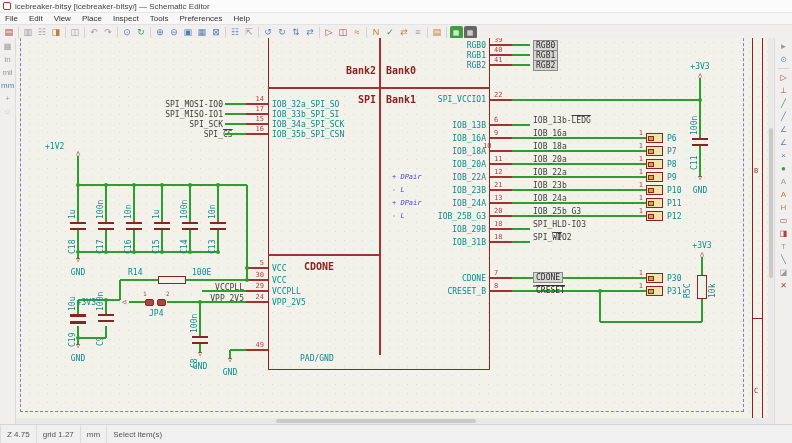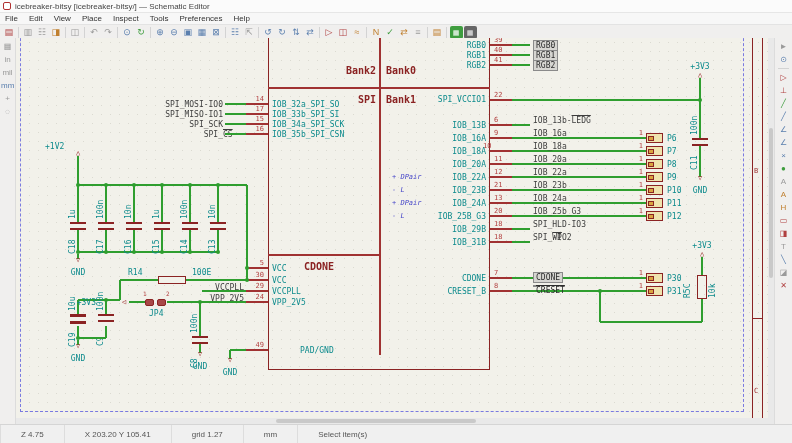--- a/index.html
+++ b/index.html
@@ -26,21 +26,21 @@
   #tbleft{position:absolute;left:0;top:38px;width:16px;height:386px;background:#f0efee;
     border-right:1px solid #dcdcdc;display:flex;flex-direction:column;align-items:center;
     padding-top:2px;box-sizing:border-box;}
   #tbright{position:absolute;right:0;top:38px;width:18px;height:386px;background:#f0efee;
     border-left:1px solid #dcdcdc;display:flex;flex-direction:column;align-items:center;
     padding-top:2px;box-sizing:border-box;}
   #tbleft .tico,#tbright .tico{font-size:8px;margin:0;}
   #statusbar{position:absolute;left:0;top:424px;width:792px;height:19px;background:#f0f0f0;
     border-top:1px solid #d5d5d5;display:flex;align-items:center;font-size:8px;color:#555;
     box-sizing:border-box;}
-  .scell{border-left:1px solid #ddd;padding:0 20px;white-space:nowrap;height:100%;
+  .scell{border-left:1px solid #ddd;padding:0 6px;white-space:nowrap;height:100%;
     display:flex;align-items:center;}
   #spath{flex:1;padding-left:4px;overflow:hidden;white-space:nowrap;}
   
   #canvas{position:absolute;left:16px;top:38px;width:758px;height:386px;overflow:hidden;
     background-color:#f2f1ea;
     background-image:radial-gradient(circle,#dbdad1 0.6px,transparent 0.7px);
     background-size:9px 9px;
     font-family:"DejaVu Sans Mono",monospace;}
   #canvas div,#canvas span{position:absolute;}
   .w{background:#2f9e2f;}
@@ -180,21 +180,21 @@
     <div class="rw" style="left: 230px; top: 252.25px; width: 22px; height: 1.5px;"></div>
     <span class="tx rnum" style="top: 244px; right: 510px; margin-left: 40px;">29</span>
     <span class="tx teal" style="top: 249px; left: 256px;">VCCPLL</span>
     <span class="tx dark" style="top: 245px; right: 530px;">VCCPLL</span>
     <div class="rw" style="left: 230px; top: 263.25px; width: 22px; height: 1.5px;"></div>
     <span class="tx rnum" style="top: 255px; right: 510px;">24</span>
     <span class="tx teal" style="top: 260px; left: 256px;">VPP_2V5</span>
     <span class="tx dark" style="top: 256px; right: 530px;">VPP_2V5</span>
     <div class="rw" style="left: 230px; top: 311.25px; width: 22px; height: 1.5px;"></div>
     <span class="tx rnum" style="top: 303px; right: 510px;">49</span>
-    <span class="tx teal" style="top: 308px; left: 256px; padding-left: 28px;">PAD/GND</span>
+    <span class="tx teal" style="top: 316px; left: 256px; padding-left: 28px;">PAD/GND</span>
     <div class="w" style="left: 186px; top: 252.25px; width: 44px; height: 1.5px;"></div>
     <span class="tx teal" style="top: 3px; right: 288px;">RGB0</span>
     <div class="rw" style="left: 474px; top: 6.25px; width: 22px; height: 1.5px;"></div>
     <span class="tx rnum" style="top: -2px; left: 478px;">39</span>
     <div class="w" style="left: 496px; top: 6.25px; width: 18px; height: 1.5px;"></div>
     <span class="tx glabel" style="top: 2px; left: 517px;">RGB0</span>
     <span class="tx teal" style="top: 13px; right: 288px;">RGB1</span>
     <div class="rw" style="left: 474px; top: 16.25px; width: 22px; height: 1.5px;"></div>
     <span class="tx rnum" style="top: 8px; left: 478px;">40</span>
     <div class="w" style="left: 496px; top: 16.25px; width: 18px; height: 1.5px;"></div>
@@ -464,17 +464,16 @@
     <div class="tico o">H</div>
     <div class="tico r">▭</div>
     <div class="tico r">◨</div>
     <div class="tico k">T</div>
     <div class="tico b">╲</div>
     <div class="tico k">◪</div>
     <div class="tico r">✕</div>
   </div>
 <div id="statusbar">
   <span class="scell">Z 4.75</span>
-  <span class="scell">X 203.20  Y 105.41</span>
   <span class="scell">grid 1.27</span>
   <span class="scell">mm</span>
   <span class="scell">Select item(s)</span>
 </div>
 
 </body></html>

